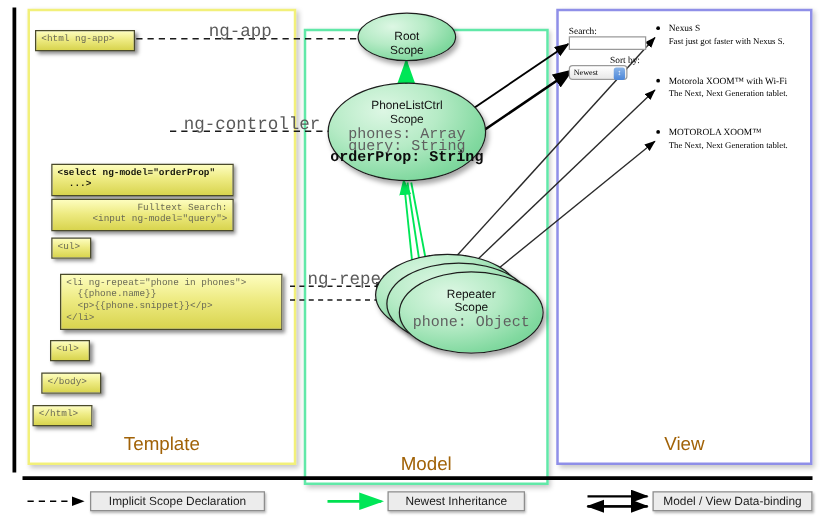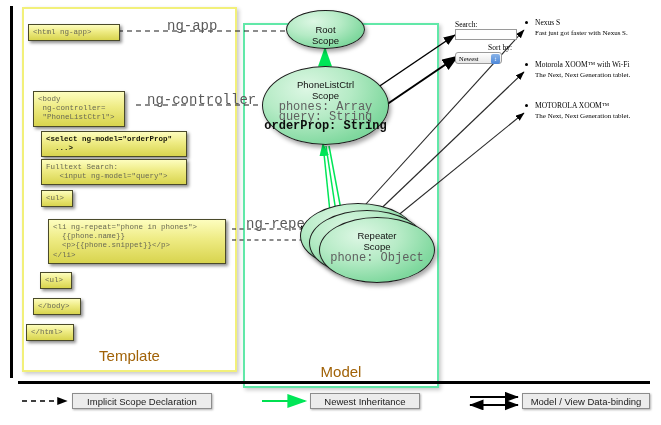--- a/index.html
+++ b/index.html
@@ -208,20 +208,23 @@
 
 <div id="canvas">
 
   <div class="left-rule"></div>
 
   <div class="panel panel-template">
     <div class="panel-title">Template</div>
   </div>
   <div class="panel panel-model">
     <div class="panel-title">Model</div>
+  </div>
+  <div class="panel panel-view">
+    <div class="panel-title">View</div>
   </div>
 
   <svg class="overlay">
     <defs>
       <marker id="arrowBlack" markerWidth="9" markerHeight="9" refX="7.5" refY="3" orient="auto">
         <path d="M0,0 L8,3 L0,6 z" fill="#000000"></path>
       </marker>
       <marker id="arrowBlackStart" markerWidth="9" markerHeight="9" refX="0.5" refY="3" orient="auto">
         <path d="M8,0 L0,3 L8,6 z" fill="#000000"></path>
       </marker>
@@ -245,30 +248,27 @@
 
     <line x1="331" y1="119" x2="455" y2="35" stroke="#000000" stroke-width="1.5" marker-start="url(#arrowBlackStart)" marker-end="url(#arrowBlack)"></line>
 
     <line x1="355" y1="126" x2="458" y2="56" stroke="#000000" stroke-width="2.1" marker-start="url(#arrowBlackStart)" marker-end="url(#arrowBlack)"></line>
 
     <line x1="356" y1="215" x2="524" y2="30" stroke="#2a2a2a" stroke-width="1.1" marker-end="url(#arrowBlack)"></line>
     <line x1="367" y1="222" x2="524" y2="72" stroke="#2a2a2a" stroke-width="1.1" marker-end="url(#arrowBlack)"></line>
     <line x1="380" y1="230" x2="524" y2="113" stroke="#2a2a2a" stroke-width="1.1" marker-end="url(#arrowBlack)"></line>
   </svg>
 
-  <div class="codebox" style="left:28px; top:24px; width:92px;">&lt;html ng-app&gt;</div>
-
-  <div class="codebox" style="left:33px; top:91px; width:92px;">&lt;body
- ng-controller=
- "PhoneListCtrl"&gt;</div>
+  <div class="codebox" style="left:28px; top:24px; width:80px;">&lt;html ng-app&gt;</div>
+
 
   <div class="codebox dark" style="left:41px; top:131px; width:146px;">&lt;select ng-model="orderProp"
   ...&gt;</div>
 
-  <div class="codebox" style="left:41px; top:159px; width:146px;">Fulltext Search:
+  <div class="codebox" style="left:41px; top:159px; width:146px;text-align:right;">Fulltext Search:
    &lt;input ng-model="query"&gt;</div>
 
   <div class="codebox" style="left:41px; top:190px; width:32px;">&lt;ul&gt;</div>
 
   <div class="codebox" style="left:48px; top:219px; width:178px;">&lt;li ng-repeat="phone in phones"&gt;
   {{phone.name}}
   &lt;p&gt;{{phone.snippet}}&lt;/p&gt;
 &lt;/li&gt;</div>
 
   <div class="codebox" style="left:40px; top:272px; width:32px;">&lt;ul&gt;</div>

